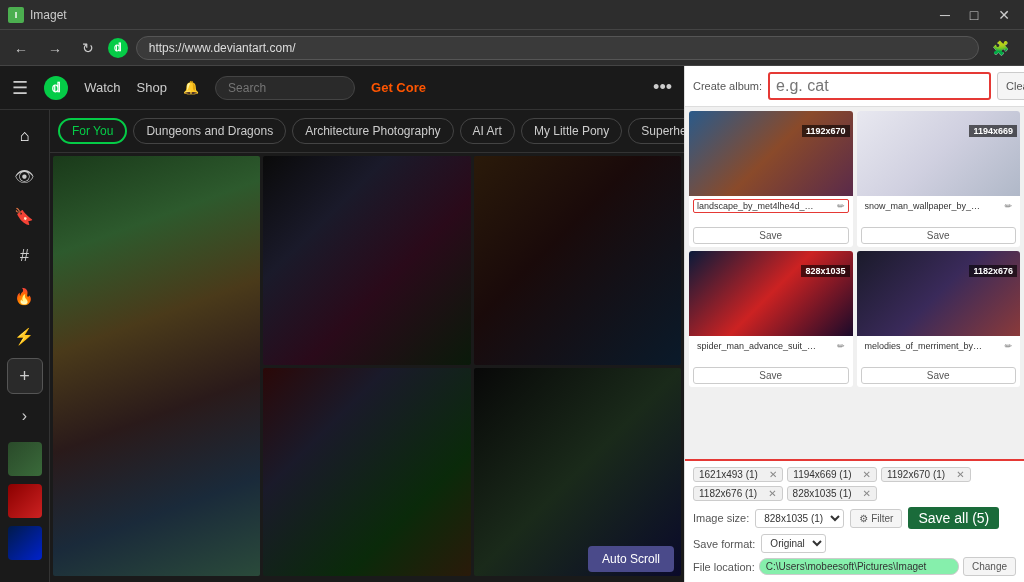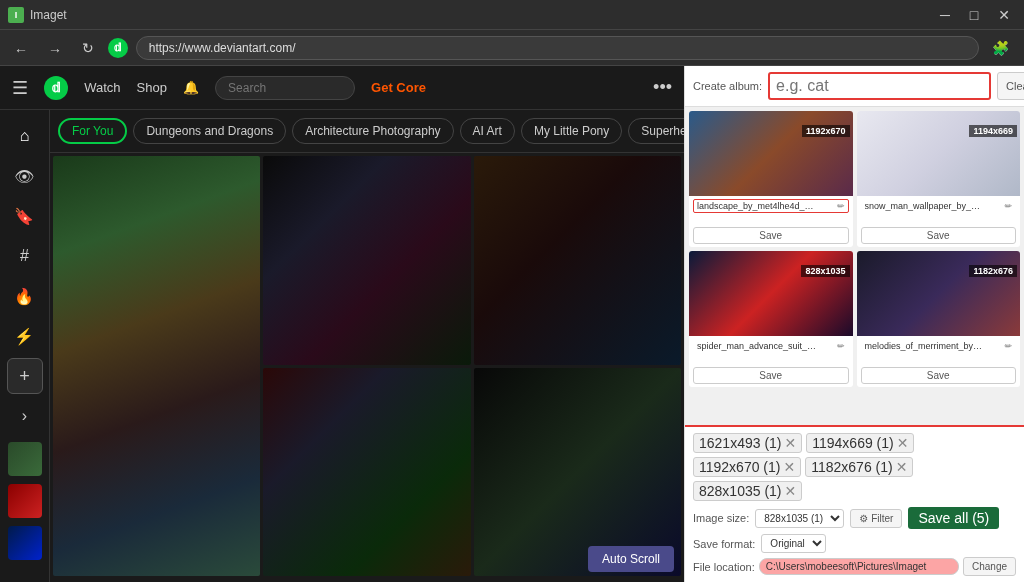--- a/index.html
+++ b/index.html
@@ -85,31 +85,31 @@
     .img-card-bottom { padding: 3px 4px; }
     .img-name { font-size: 9px; color: #333; display: flex; align-items: center; justify-content: space-between; border: 1px solid #e53935; border-radius: 2px; padding: 1px 3px; margin-bottom: 2px; }
     .img-name.no-border { border: 1px solid transparent; }
     .img-name-text { overflow: hidden; text-overflow: ellipsis; white-space: nowrap; max-width: 120px; font-size: 9px; }
     .edit-icon { color: #888; font-size: 9px; cursor: pointer; }
     .save-btn { display: block; width: 100%; text-align: center; background: none; border: 1px solid #ccc; border-radius: 3px; padding: 2px; font-size: 10px; cursor: pointer; color: #555; margin-top: 14px; }
 
     
     .bottom-panel { background: white; border-top: 2px solid #e53935; padding: 6px 8px; }
     .size-tags { display: flex; flex-wrap: wrap; gap: 4px; margin-bottom: 6px; }
-    .size-tag { background: #f0f0f0; border: 1px solid #ccc; border-radius: 3px; padding: 1px 5px; font-size: 14px; color: #333; display: flex; align-items: center; gap: 3px; }
+    .size-tag { background: #f0f0f0; border: 1px solid #ccc; border-radius: 3px; padding: 1px 5px; font-size: 10px; color: #333; display: flex; align-items: center; gap: 11px; }
     .size-tag-x { color: #888; cursor: pointer; }
     .bottom-row { display: flex; align-items: center; gap: 6px; margin-bottom: 5px; }
     .bottom-label { font-size: 11px; color: #555; white-space: nowrap; }
     .img-size-select { border: 1px solid #ccc; border-radius: 3px; padding: 2px 4px; font-size: 10px; background: white; color: #333; }
     .filter-btn { background: #f5f5f5; border: 1px solid #ccc; border-radius: 3px; padding: 3px 8px; font-size: 10px; cursor: pointer; color: #555; display: flex; align-items: center; gap: 3px; }
     .save-all-btn { background: #1a6b3a; color: white; border: none; border-radius: 3px; padding: 3px 10px; font-size: 14px; cursor: pointer; }
     .format-row { display: flex; align-items: center; gap: 6px; margin-bottom: 4px; }
     .format-select { border: 1px solid #ccc; border-radius: 3px; padding: 2px 4px; font-size: 10px; background: white; color: #333; }
     .location-row { display: flex; align-items: center; gap: 4px; }
-    .location-input { flex: 1; border: 1px solid #ccc; border-radius: 8px; padding: 2px 6px; font-size: 10px; color: #333; background: #fca5a5; }
+    .location-input { flex: 1; border: 1px solid #ccc; border-radius: 8px; padding: 2px 6px; font-size: 10px; color: #333; background: #86efac; }
     .change-btn { background: #f5f5f5; border: 1px solid #ccc; border-radius: 3px; padding: 3px 8px; font-size: 10px; cursor: pointer; color: #555; }
 
     .da-content-area { display: flex; flex: 1; overflow: hidden; }
   </style>
 </head>
 <body>
 
 <div class="title-bar">
   <div class="title-bar-left">
     <div class="title-bar-icon">I</div>

